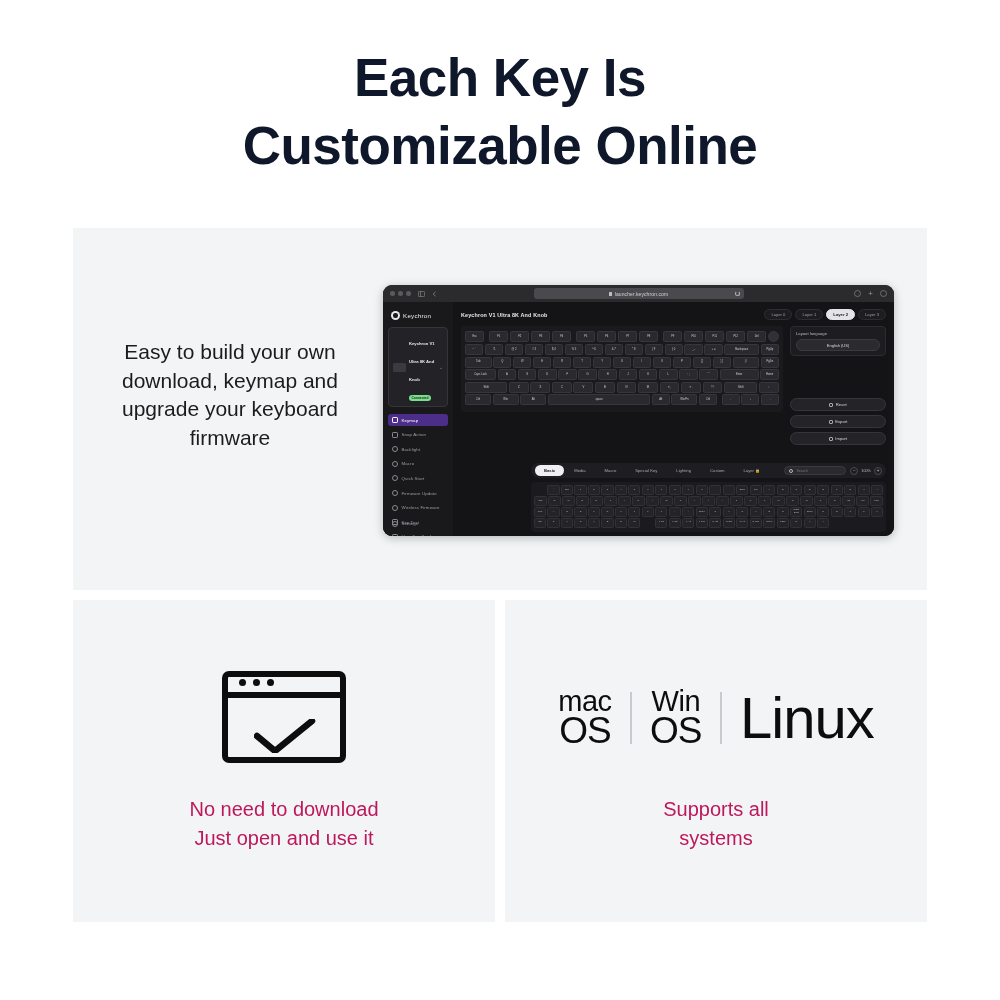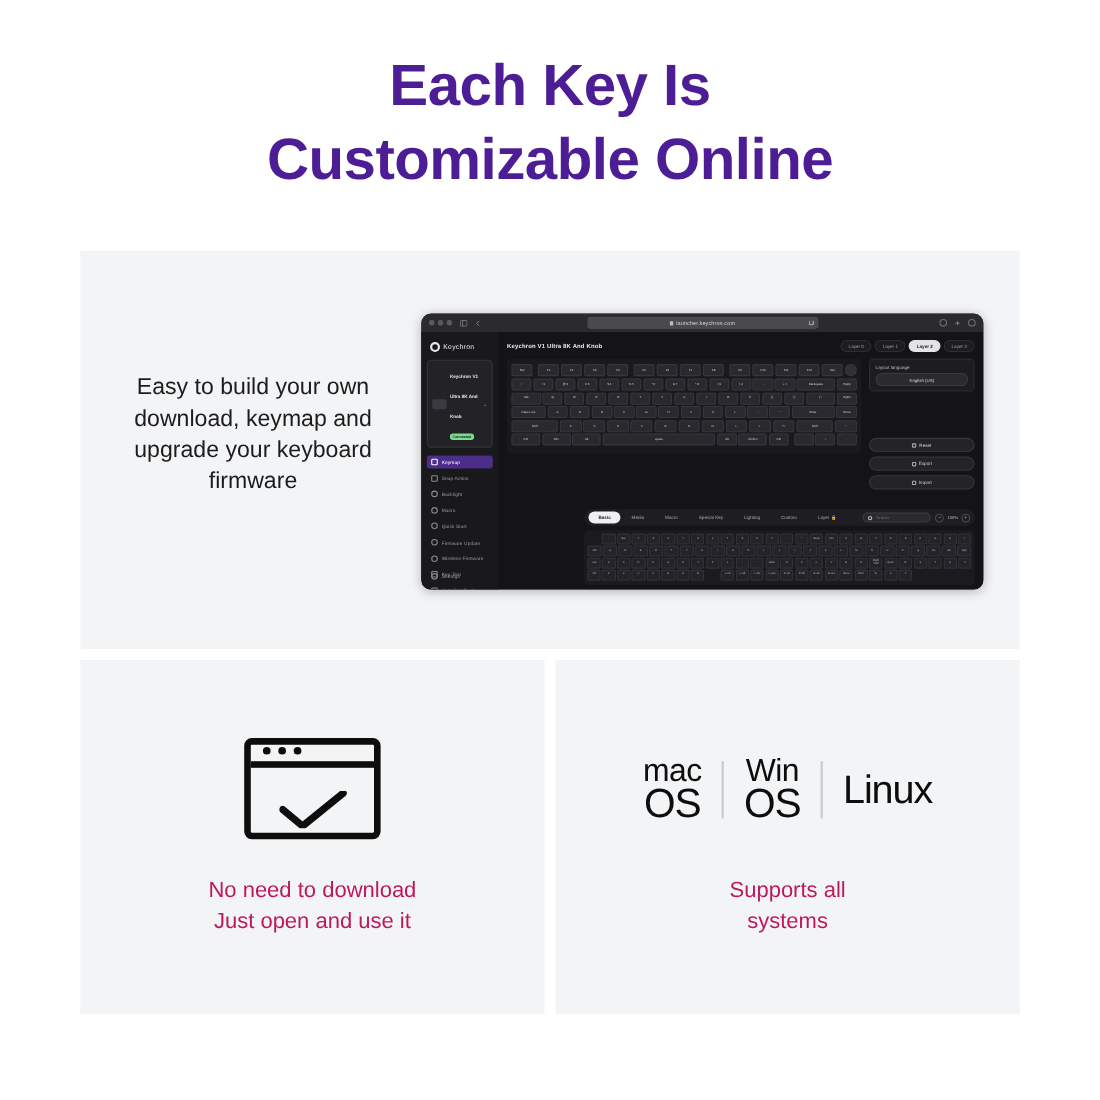--- a/index.html
+++ b/index.html
@@ -10,21 +10,21 @@
     overflow: hidden;
   }
   .page { position: relative; width: 1000px; height: 1000px; background: #fff; }
 
   
   .headline {
     position: absolute; left: 0; top: 44px; width: 1000px;
     text-align: center;
     font-size: 53px; line-height: 68px;
     font-weight: 600; letter-spacing: -0.5px;
-    color: #4c1d95;
+    color: #0f172a;
   }
   .headline .l2 { display: block; }
 
   
   .card {
     position: absolute;
     background: #f3f4f6;
   }
   #card-top   { left: 73px; top: 228px;  width: 854px; height: 362px; }
   #card-left  { left: 73px; top: 600px;  width: 422px; height: 322px; }
@@ -198,21 +198,21 @@
 
   
   .oslogos {
     position: absolute; left: 505px; top: 672px; width: 422px; height: 92px;
     display: flex; align-items: center; justify-content: center; gap: 0;
     color: #0d0d0d;
   }
   .osblock { display: flex; flex-direction: column; align-items: center; line-height: .92; }
   .osblock .small { font-size: 29px; font-weight: 400; letter-spacing: -.5px; }
   .osblock .big { font-size: 37px; font-weight: 400; letter-spacing: -1px; }
-  .osblock.single .big { font-size: 36px; font-weight: 400; }
+  .osblock.single .big { font-size: 58px; font-weight: 400; }
   .osdiv { width: 2.5px; height: 52px; background: #c9c9cf; margin: 0 18px; }
 </style>
 </head>
 <body>
 
 <div class="page">
 
   <div class="headline">
     <span>Each Key Is</span>
     <span class="l2">Customizable Online</span>

